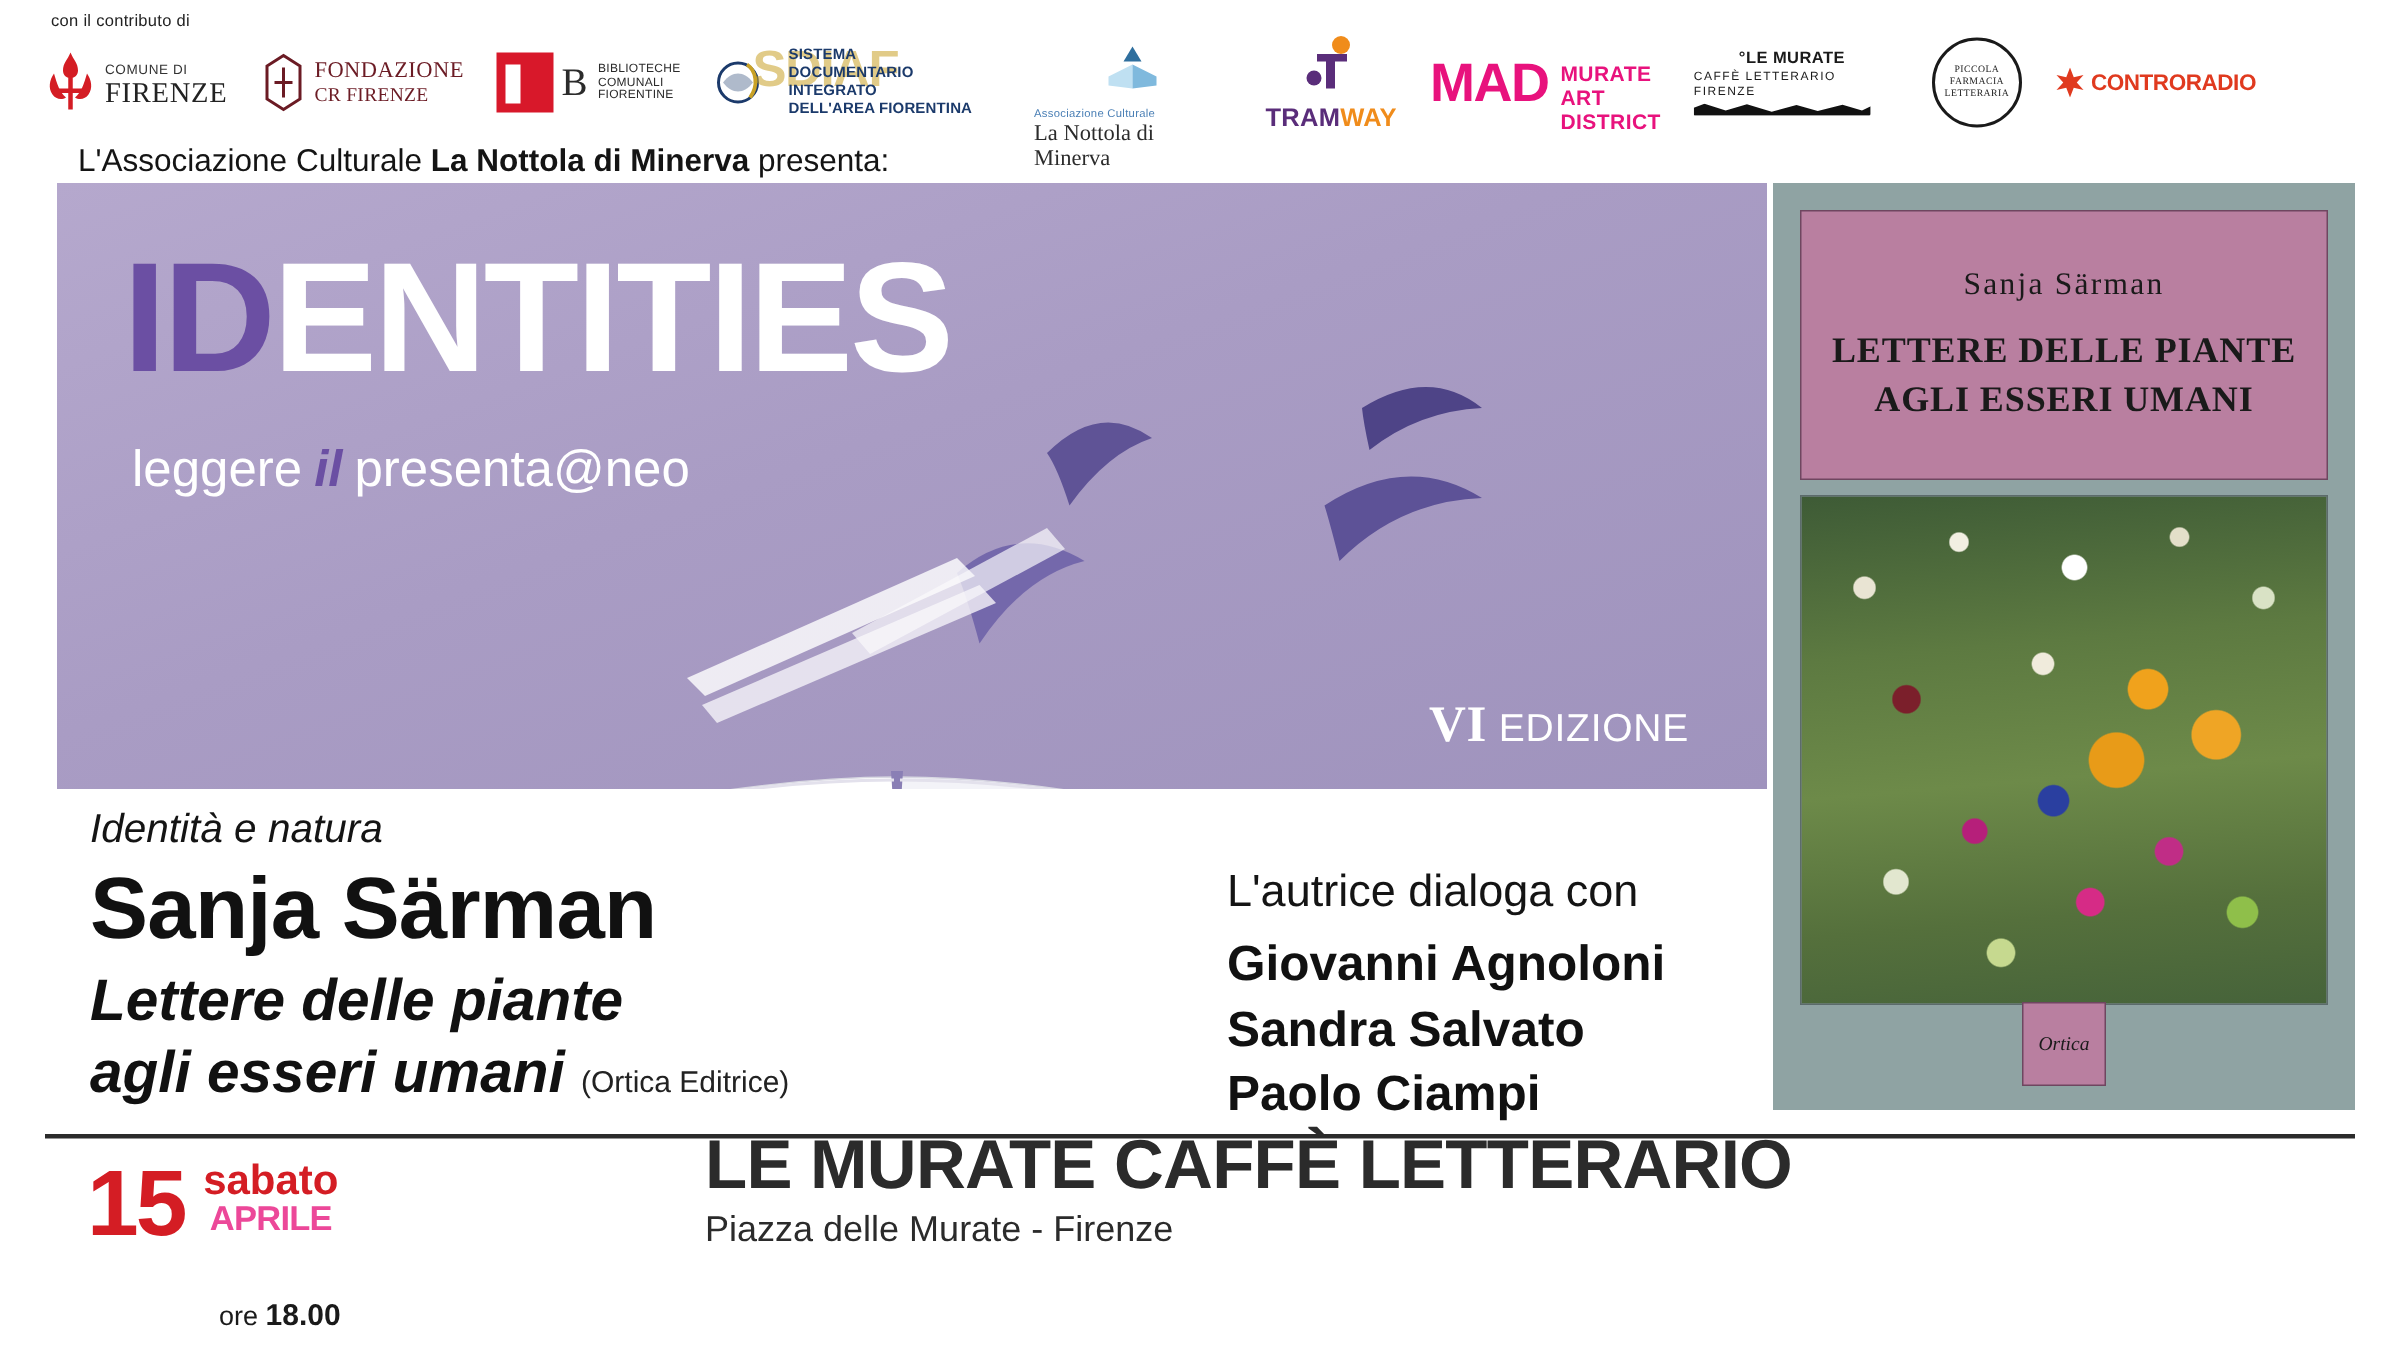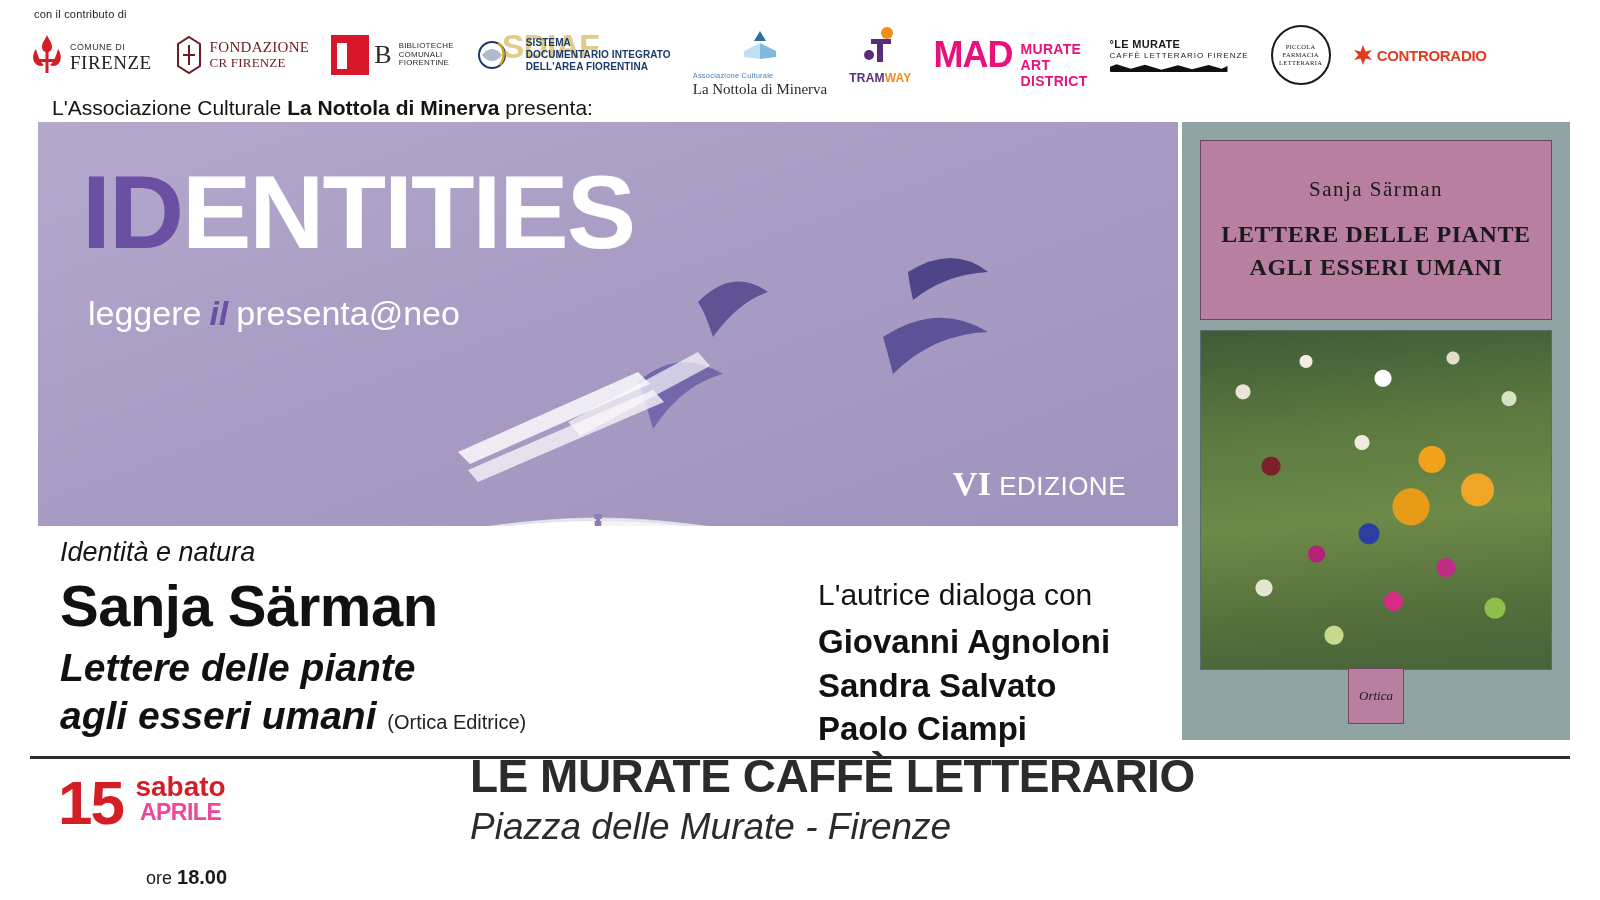--- a/index.html
+++ b/index.html
@@ -75,31 +75,31 @@
   
   .nottola { display:flex; align-items:center; gap:7px;flex-direction:column; }
   .nottola-mark { width: 40px; height: 40px; }
   .nottola-txt { line-height:1.15; }
   .nottola-txt .t1 { font-size: 7.5px; color:#4a7fb5; letter-spacing:.2px;}
   .nottola-txt .t2 { font-size: 15px; color:#2b2b2b; font-family:"Liberation Serif", serif; }
 
   
   .tramway { text-align:center; }
   .tram-mark { width: 46px; height: 42px; margin: 0 auto; }
-  .tram-txt { font-size: 12px; font-weight: 700; color: #5a2d7a; letter-spacing: .2px;}
+  .tram-txt { font-size: 17px; font-weight: 700; color: #5a2d7a; letter-spacing: .2px;}
   .tram-txt .way { color:#f08c1b; font-weight:700; }
 
   
   .mad { display:flex; align-items:center; gap:8px; }
   .mad-letters { font-size: 36px; font-weight: 800; color:#e8127d; letter-spacing:-1px; line-height:1; font-family:"Liberation Sans", sans-serif;}
   .mad-txt { line-height:1.15; font-size:14px; font-weight:700; color:#e8127d; letter-spacing:.3px;margin-top:20px;}
 
   
   .murate { line-height:1.2; position:relative; }
-  .murate .m1 { font-size: 11px; font-weight:700; color:#1a1a1a; letter-spacing:.3px;}
+  .murate .m1 { font-size: 11px; font-weight:700; color:#1a1a1a; letter-spacing:.3px;margin-left:30px;}
   .murate .m2 { font-size: 8px; color:#1a1a1a; letter-spacing:1px;}
   .murate .brush { margin-top:3px; height:9px; background:#111; width:118px; border-radius:1px;
      clip-path: polygon(0 40%, 6% 10%, 18% 60%, 30% 15%, 44% 70%, 58% 20%, 70% 65%, 84% 18%, 95% 60%, 100% 30%, 100% 100%, 0 100%); }
 
   
   .farmacia { width: 60px; height: 60px; border-radius: 50%; border: 2px solid #1a1a1a;
       display:flex; align-items:center; justify-content:center; text-align:center; }
   .farmacia span { font-size: 6.5px; line-height:1.25; letter-spacing:.3px; color:#1a1a1a; font-family:"Liberation Serif", serif;}
 
   
@@ -235,21 +235,21 @@
     display: inline-block; vertical-align: top; letter-spacing: -2px;
   }
   .date-right { display: inline-block; margin-left: 8px; vertical-align: top; }
   .date-dow { font-size: 28px; font-weight: 700; color: #d41d24; line-height: 1.05; }
   .date-month { font-size: 23px; font-weight: 800; color: #ec4899; line-height: 1; letter-spacing: -.5px; text-align: center;}
   .date-time { position:absolute; left: 146px; top: 866px; font-size: 18px; color: #1a1a1a; }
   .date-time b { font-size: 20px; font-weight: 800; }
 
   .venue { position: absolute; left: 470px; top: 752px; }
   .venue-name { font-size: 46px; font-weight: 800; color: #2b2b2b; letter-spacing: -.5px; line-height: 1.05;}
-  .venue-addr { font-size: 37px; color: #2b2b2b; margin-top: 6px; font-style: italic; }
+  .venue-addr { font-size: 24px; color: #2b2b2b; margin-top: 6px; }
 </style>
 </head>
 <body>
 
 <div class="sponsor-strip">
   <div class="contributo-label">con il contributo di</div>
   <div class="logos-row">
 
     <div class="logo">
       <span class="giglio">

